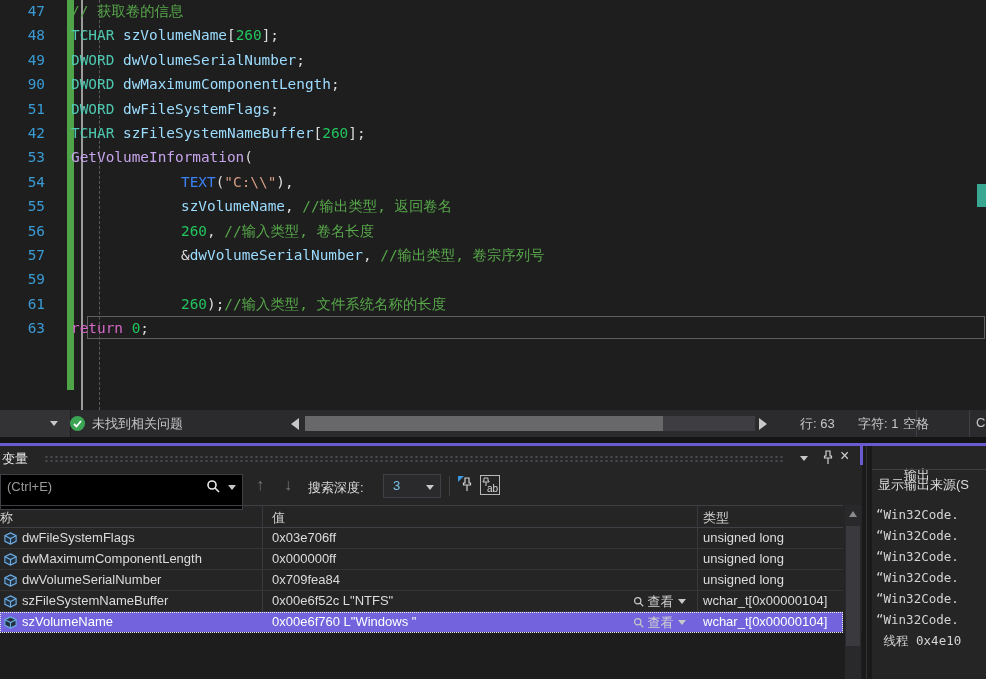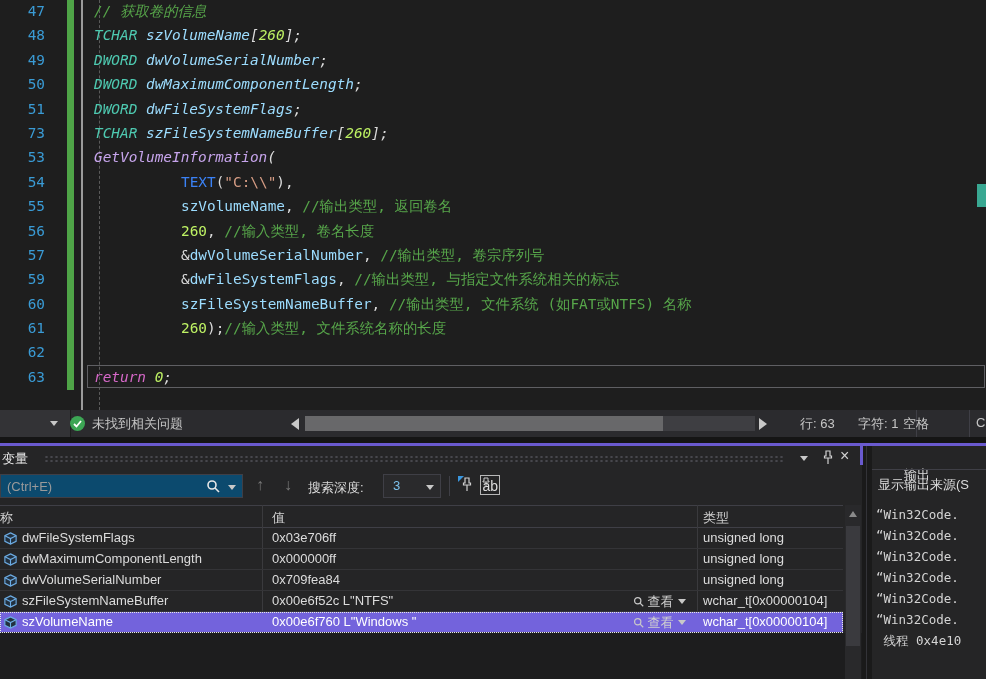--- a/index.html
+++ b/index.html
@@ -10,24 +10,24 @@
   #editor{left:0;top:0;width:986px;height:410px;overflow:hidden;background:#1E1E1E;}
   #change-bar{left:67px;top:0;width:7px;height:390px;background:#4FA447;}
   #fold-line{left:81px;top:0;width:2px;height:410px;background:#9B9B9B;}
   #indent-guide{left:99px;top:0;width:0;height:410px;border-left:1px dashed #5A5A5A;}
   #scroll-mark{left:977px;top:184px;width:9px;height:23px;background:#3EC1A7;opacity:.85;}
   #code-lines{left:0;top:-1px;right:0;}
   .code-line{position:relative;height:24.4px;line-height:24.4px;white-space:pre;
              font-family:"DejaVu Sans Mono",monospace;font-size:14.4px;}
   .gutter{position:absolute;left:0;top:0;width:45px;text-align:right;color:#3A9BD5;}
   .code-text{position:relative;}
-  .ind0{margin-left:133px;} .ind1{margin-left:94px;font-style:italic;} .ind2{margin-left:181px;}
+  .ind0{margin-left:133px;} .ind1{margin-left:71px;} .ind2{margin-left:181px;}
   .current-box{position:absolute;left:87px;right:1px;top:0;bottom:1px;border:1px solid #5F5F63;}
   .tk-cm{color:#57A64A}.tk-ty{color:#4EC9B0}.tk-id{color:#9CDCFE}.tk-fn{color:#C6A4EB}
-  .tk-mc{color:#3b82f6}.tk-st{color:#D69D85}.tk-nu{color:#bef264}.tk-kw{color:#D668C8}.tk-pl{color:#DCDCDC}
+  .tk-mc{color:#3b82f6}.tk-st{color:#D69D85}.tk-nu{color:#22c55e}.tk-kw{color:#D668C8}.tk-pl{color:#DCDCDC}
   
   #editor-bar{left:0;top:410px;width:986px;height:27px;background:#2B2B2E;font-size:13px;color:#C6C6C6;}
   #nav-combo{left:0;top:0;width:70px;height:27px;background:#333336;border-right:1px solid #1E1E1E;}
   .caret{width:0;height:0;border-left:4px solid transparent;border-right:4px solid transparent;
          border-top:5px solid #C8C8C8;display:inline-block;}
   #nav-combo .caret{position:absolute;right:12px;top:11px;}
   #health-check{left:70px;top:6px;width:15px;height:15px;border-radius:50%;background:#3CA554;}
   #health-text{left:92px;top:5px;}
   .scroll-arrow-l{left:291px;top:8px;width:0;height:0;border-top:6px solid transparent;
       border-bottom:6px solid transparent;border-right:8px solid #C8C8C8;}
@@ -45,34 +45,34 @@
   #splitter{left:862px;top:446px;width:10px;height:233px;background:#1A1A1A;}
   #splitter-line{left:866px;top:446px;width:1px;height:233px;background:#333338;}
   #accent-sliver{left:860px;top:443px;width:3px;height:22px;background:#6A5ACF;}
   
   #vars{left:0;top:446px;width:862px;height:233px;background:#252526;font-size:13px;color:#DCDCDC;}
   #vars-title{left:2px;top:4px;color:#E8E8E8;}
   #vars-grip{left:44px;right:78px;top:9px;height:8px;
      background-image:radial-gradient(circle,#47474D 1px,transparent 1.3px);background-size:5px 4px;}
   #vars-caret{left:800px;top:10px;}
   #vars-pin{left:822px;top:4px;} #vars-close{left:840px;top:1px;font-size:16px;color:#D0D0D0;}
-  #search-box{left:0;top:28px;width:243px;height:24px;background:#0c4a6e;border:1px solid #3F3F46;box-sizing:border-box;}
+  #search-box{left:0;top:28px;width:243px;height:36px;background:#000000;border:1px solid #3F3F46;box-sizing:border-box;}
   #search-ph{position:absolute;left:6px;top:4px;color:#9A9A9A;}
   #search-mag{position:absolute;right:22px;top:4px;}
   #search-caret{position:absolute;right:6px;top:10px;}
   .nav-arrow{top:30px;color:#777;font-size:16px;}
   #arrow-up{left:256px;} #arrow-down{left:284px;}
   #depth-label{left:308px;top:33px;}
   #depth-combo{left:383px;top:28px;width:58px;height:24px;background:#2A2A2C;border:1px solid #3F3F46;box-sizing:border-box;}
   #depth-value{position:absolute;left:9px;top:3px;color:#7CC1EC;}
   #depth-combo .caret{position:absolute;right:6px;top:10px;}
   #tool-sep{left:449px;top:30px;height:20px;}
   #pin-watch{left:457px;top:29px;}
   #ab-box{left:480px;top:29px;width:20px;height:20px;border:1px solid #B8B8B8;box-sizing:border-box;}
-  #ab-box span{position:absolute;right:1px;bottom:0px;font-size:14px;color:#DCDCDC;}
+  #ab-box span{position:absolute;right:1px;bottom:0px;font-size:10px;color:#DCDCDC;}
   
   #grid-header{left:0;top:59px;width:843px;height:23px;border-top:1px solid #3F3F46;border-bottom:1px solid #3F3F46;box-sizing:border-box;color:#D0D0D0;overflow:hidden;}
   .hc{position:absolute;top:3px;}
   #hc-name{left:-13px;} #hc-value{left:272px;} #hc-type{left:703px;}
   .col-line{top:59px;width:1px;height:128px;background:#3A3A3D;}
   #col-line-1{left:262px;} #col-line-2{left:697px;}
   #var-rows{left:0;top:82px;width:843px;}
   .var-row{position:relative;width:843px;height:21px;border-bottom:1px solid #343437;box-sizing:border-box;}
   .var-row .vname{position:absolute;left:22px;top:2px;}
   .var-row .vvalue{position:absolute;left:272px;top:2px;}
@@ -100,32 +100,30 @@
 <body>
 
 <div id="editor" class="abs">
   <div id="change-bar" class="abs"></div>
   <div id="fold-line" class="abs"></div>
   <div id="indent-guide" class="abs"></div>
   <div id="code-lines" class="abs">
       <div class="code-line"><div class="gutter">47</div><div class="code-text ind1"><span class="tk-cm">// 获取卷的信息</span></div></div>
       <div class="code-line"><div class="gutter">48</div><div class="code-text ind1"><span class="tk-ty">TCHAR</span><span class="tk-pl"> </span><span class="tk-id">szVolumeName</span><span class="tk-pl">[</span><span class="tk-nu">260</span><span class="tk-pl">];</span></div></div>
       <div class="code-line"><div class="gutter">49</div><div class="code-text ind1"><span class="tk-ty">DWORD</span><span class="tk-pl"> </span><span class="tk-id">dwVolumeSerialNumber</span><span class="tk-pl">;</span></div></div>
-      <div class="code-line"><div class="gutter">50</div><div class="code-text ind1"><span class="tk-ty">DWORD</span><span class="tk-pl"> </span><span class="tk-id">dwMaximumComponentLength</span><span class="tk-pl">;</span></div></div>
+      <div class="code-line"><div class="gutter">90</div><div class="code-text ind1"><span class="tk-ty">DWORD</span><span class="tk-pl"> </span><span class="tk-id">dwMaximumComponentLength</span><span class="tk-pl">;</span></div></div>
       <div class="code-line"><div class="gutter">51</div><div class="code-text ind1"><span class="tk-ty">DWORD</span><span class="tk-pl"> </span><span class="tk-id">dwFileSystemFlags</span><span class="tk-pl">;</span></div></div>
-      <div class="code-line"><div class="gutter">73</div><div class="code-text ind1"><span class="tk-ty">TCHAR</span><span class="tk-pl"> </span><span class="tk-id">szFileSystemNameBuffer</span><span class="tk-pl">[</span><span class="tk-nu">260</span><span class="tk-pl">];</span></div></div>
+      <div class="code-line"><div class="gutter">42</div><div class="code-text ind1"><span class="tk-ty">TCHAR</span><span class="tk-pl"> </span><span class="tk-id">szFileSystemNameBuffer</span><span class="tk-pl">[</span><span class="tk-nu">260</span><span class="tk-pl">];</span></div></div>
       <div class="code-line"><div class="gutter">53</div><div class="code-text ind1"><span class="tk-fn">GetVolumeInformation</span><span class="tk-pl">(</span></div></div>
       <div class="code-line"><div class="gutter">54</div><div class="code-text ind2"><span class="tk-mc">TEXT</span><span class="tk-pl">(</span><span class="tk-st">"C:\\"</span><span class="tk-pl">),</span></div></div>
       <div class="code-line"><div class="gutter">55</div><div class="code-text ind2"><span class="tk-id">szVolumeName</span><span class="tk-pl">, </span><span class="tk-cm">//输出类型, 返回卷名</span></div></div>
       <div class="code-line"><div class="gutter">56</div><div class="code-text ind2"><span class="tk-nu">260</span><span class="tk-pl">, </span><span class="tk-cm">//输入类型, 卷名长度</span></div></div>
       <div class="code-line"><div class="gutter">57</div><div class="code-text ind2"><span class="tk-pl">&amp;</span><span class="tk-id">dwVolumeSerialNumber</span><span class="tk-pl">, </span><span class="tk-cm">//输出类型, 卷宗序列号</span></div></div>
-      <div class="code-line"><div class="gutter">59</div><div class="code-text ind2"><span class="tk-pl">&amp;</span><span class="tk-id">dwFileSystemFlags</span><span class="tk-pl">, </span><span class="tk-cm">//输出类型, 与指定文件系统相关的标志</span></div></div>
-      <div class="code-line"><div class="gutter">60</div><div class="code-text ind2"><span class="tk-id">szFileSystemNameBuffer</span><span class="tk-pl">, </span><span class="tk-cm">//输出类型, 文件系统 (如FAT或NTFS) 名称</span></div></div>
+      <div class="code-line"><div class="gutter">59</div></div>
       <div class="code-line"><div class="gutter">61</div><div class="code-text ind2"><span class="tk-nu">260</span><span class="tk-pl">);</span><span class="tk-cm">//输入类型, 文件系统名称的长度</span></div></div>
-      <div class="code-line"><div class="gutter">62</div><div class="code-text ind0"></div></div>
       <div class="code-line"><div class="current-box"></div><div class="gutter">63</div><div class="code-text ind1"><span class="tk-kw">return</span><span class="tk-pl"> </span><span class="tk-nu">0</span><span class="tk-pl">;</span></div></div>
     </div>
   <div id="scroll-mark" class="abs"></div>
 </div>
 
 <div id="editor-bar" class="abs">
   <div id="nav-combo" class="abs">
     <span class="caret"></span>
   </div>
   <div id="health-check" class="abs">

